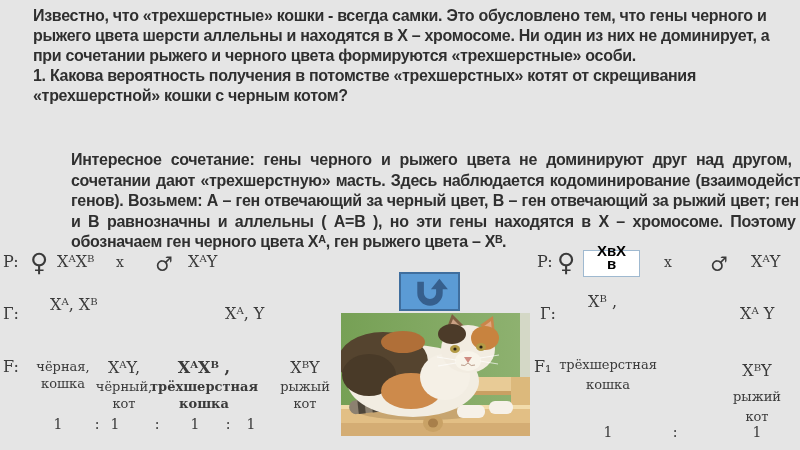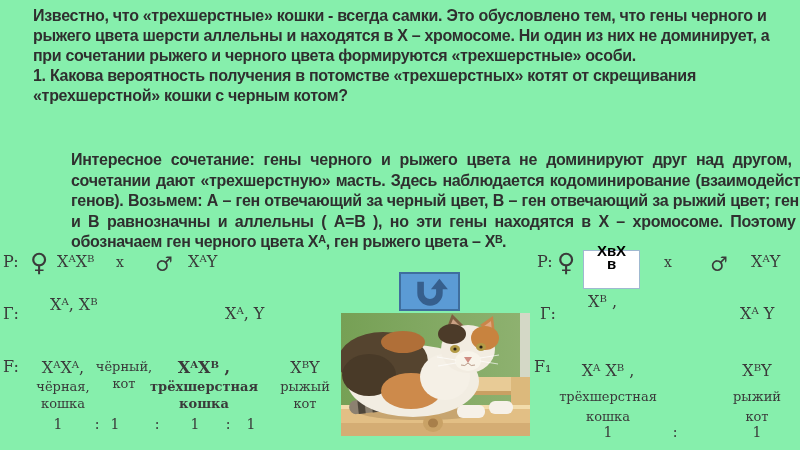--- a/index.html
+++ b/index.html
@@ -1,34 +1,34 @@
 <!DOCTYPE html>
 <html><head>
 <meta charset="utf-8">
 <style>
   html,body{margin:0;padding:0;background:#888;}
-  .slide{position:relative;width:800px;height:450px;background:#86efac;overflow:hidden;
+  .slide{position:relative;width:800px;height:450px;background:#e5e5e5;overflow:hidden;
          font-family:"Liberation Sans","DejaVu Sans",sans-serif;}
   .abs{position:absolute;}
   
   .bt{font-weight:700;font-size:16px;line-height:20px;letter-spacing:-0.3px;color:#2f2f2f;}
   .bt p{margin:0;}
   .just{text-align:justify;line-height:20.5px;margin-left:48px;}
   
   .fx{font-family:"DejaVu Serif","DejaVu Sans",serif;font-size:16px;color:#3a3a3a;white-space:nowrap;}
   .sym-f{font-family:"DejaVu Serif","DejaVu Sans",serif;font-size:25px;color:#3a3a3a;line-height:1;}
   .sym-m{font-family:"DejaVu Serif","DejaVu Sans",serif;font-size:20px;color:#3a3a3a;line-height:1;}
   .col{position:absolute;text-align:center;}
   .col .g{font-family:"DejaVu Serif","DejaVu Sans",serif;font-size:16px;color:#3a3a3a;line-height:20px;white-space:nowrap;}
   .col .p{font-family:"DejaVu Serif","DejaVu Sans",serif;font-size:13px;color:#3a3a3a;line-height:17px;white-space:nowrap;}
   .colR .g{line-height:32px;}
   .colR .p{line-height:20px;}
   .ratio{font-family:"DejaVu Serif","DejaVu Sans",serif;font-size:14px;color:#3a3a3a;transform:translateX(-50%);}
   
-  .ansbox{left:583px;top:250px;width:57px;height:39px;border:1px solid #9fb9d0;background:#fff;
+  .ansbox{left:583px;top:250px;width:57px;height:27px;border:1px solid #9fb9d0;background:#fff;
           text-align:center;box-sizing:border-box;}
   .ansbox span{display:block;font-weight:700;font-size:15px;line-height:12.5px;color:#000;
                white-space:pre-line;transform:translateY(-6px);}
   
   .retbtn{left:399px;top:272px;width:61px;height:39px;background:#5b9bd5;border:2px solid #3f6e9e;
           box-sizing:border-box;display:flex;align-items:center;justify-content:center;cursor:pointer;}
   .photo{left:341px;top:313px;width:189px;height:123px;}
 </style>
 </head>
 <body>
@@ -49,25 +49,25 @@
   <span class="abs sym-m" style="left:155px;top:254px;">♂</span>
   <span class="abs fx" style="left:188px;top:252px;">ХᴬY</span>
 
   <span class="abs fx" style="left:3px;top:304px;">Г:</span>
   <span class="abs fx" style="left:50px;top:295px;">Хᴬ, Хᴮ</span>
   <span class="abs fx" style="left:177px;top:304px;margin-left:48px;">Хᴬ, Y</span>
 
   <span class="abs fx" style="left:3px;top:357px;">F:</span>
 
   <div class="col" style="left:20px;top:358px;width:86px;">
-    <div class="g">ХᴬХᴬ,</div>
     <div class="p">чёрная,</div>
     <div class="p">кошка</div>
   </div>
   <div class="col" style="left:82px;top:358px;width:84px;">
+    <div class="g">ХᴬY,</div>
     <div class="p">чёрный,</div>
     <div class="p">кот</div>
   </div>
   <div class="col" style="left:147px;top:358px;width:114px;font-weight:bold;">
     <div class="g">ХᴬХᴮ ,</div>
     <div class="p">трёхшерстная</div>
     <div class="p">кошка</div>
   </div>
   <div class="col" style="left:262px;top:358px;width:86px;">
     <div class="g">ХᴮY</div>
@@ -150,21 +150,20 @@
   <span class="abs sym-m" style="left:710px;top:254px;">♂</span>
   <span class="abs fx" style="left:751px;top:252px;">ХᴬY</span>
 
   <span class="abs fx" style="left:540px;top:304px;">Г:</span>
   <span class="abs fx" style="left:588px;top:292px;text-align:right;">Хᴮ ,</span>
   <span class="abs fx" style="left:740px;top:304px;">Хᴬ Y</span>
 
   <span class="abs fx" style="left:534px;top:357px;">F₁</span>
 
   <div class="col colR" style="left:553px;top:355px;width:110px;">
-    <div class="g">Хᴬ Хᴮ ,</div>
     <div class="p">трёхшерстная</div>
     <div class="p">кошка</div>
   </div>
   <div class="col colR" style="left:712px;top:355px;width:90px;">
     <div class="g">ХᴮY</div>
     <div class="p">рыжий</div>
     <div class="p">кот</div>
   </div>
 
   <span class="abs ratio" style="left:608px;top:424px;">1</span>

